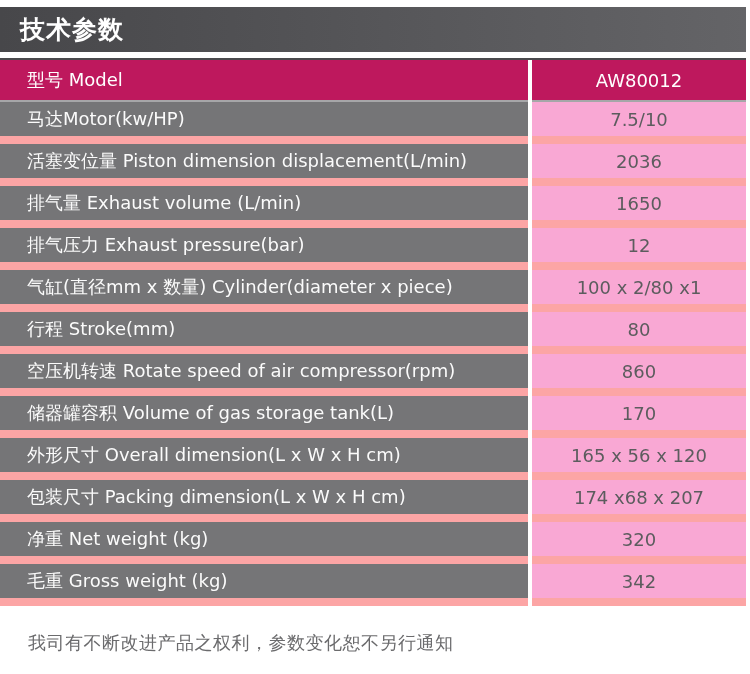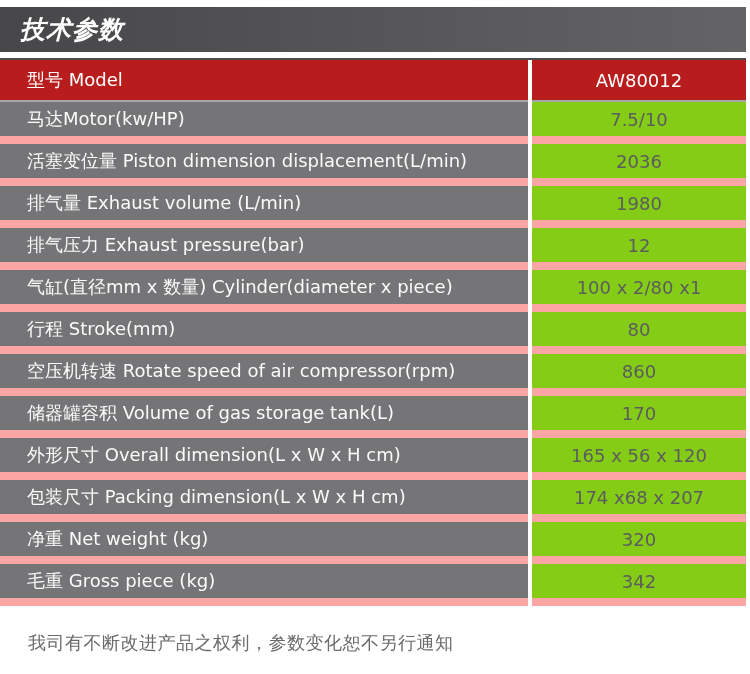--- a/index.html
+++ b/index.html
@@ -23,21 +23,20 @@
     background: linear-gradient(90deg, #47474a 0%, #646467 100%);
     display: flex;
     align-items: center;
     padding-left: 20px;
   }
   .title-bar .title-text {
     color: #ffffff;
     font-size: 25px;
     font-weight: bold;
     letter-spacing: 1px;
-    font-style: italic;
   }
   .spec-table {
     margin-top: 6px;
     width: 746px;
     border-top: 2px solid #4a4a4d;
   }
   .row {
     display: flex;
     width: 100%;
     height: 42px;
@@ -54,26 +53,26 @@
     background: #757577;
     color: #fbfbfb;
   }
   .col-gap {
     width: 4px;
     background: #ffffff;
   }
   .cell-right {
     width: 214px;
     justify-content: center;
-    background: #84cc16;
+    background: #f9a8d4;
     color: #5c5c5e;
   }
   .header-row .cell-left,
   .header-row .cell-right {
-    background: #b91c1c;
+    background: #be185d;
     color: #ffffff;
     border-bottom: 2px solid #a6a6a8;
   }
   .disclaimer {
     margin-top: 25px;
     padding-left: 28px;
     font-size: 18px;
     color: #6b6b6d;
     letter-spacing: 0.5px;
   }
@@ -102,21 +101,21 @@
 
   <div class="row data-row">
     <div class="cell cell-left">活塞变位量 Piston dimension displacement(L/min)</div>
     <div class="col-gap"></div>
     <div class="cell cell-right">2036</div>
   </div>
 
   <div class="row data-row">
     <div class="cell cell-left">排气量 Exhaust volume (L/min)</div>
     <div class="col-gap"></div>
-    <div class="cell cell-right">1980</div>
+    <div class="cell cell-right">1650</div>
   </div>
 
   <div class="row data-row">
     <div class="cell cell-left">排气压力 Exhaust pressure(bar)</div>
     <div class="col-gap"></div>
     <div class="cell cell-right">12</div>
   </div>
 
   <div class="row data-row">
     <div class="cell cell-left">气缸(直径mm x 数量) Cylinder(diameter x piece)</div>
@@ -154,21 +153,21 @@
     <div class="cell cell-right">174 x68 x 207</div>
   </div>
 
   <div class="row data-row">
     <div class="cell cell-left">净重 Net weight (kg)</div>
     <div class="col-gap"></div>
     <div class="cell cell-right">320</div>
   </div>
 
   <div class="row data-row">
-    <div class="cell cell-left">毛重 Gross piece (kg)</div>
+    <div class="cell cell-left">毛重 Gross weight (kg)</div>
     <div class="col-gap"></div>
     <div class="cell cell-right">342</div>
   </div>
 </div>
   </div>
 
   <div class="disclaimer">我司有不断改进产品之权利，参数变化恕不另行通知</div>
 
 </div>
 

